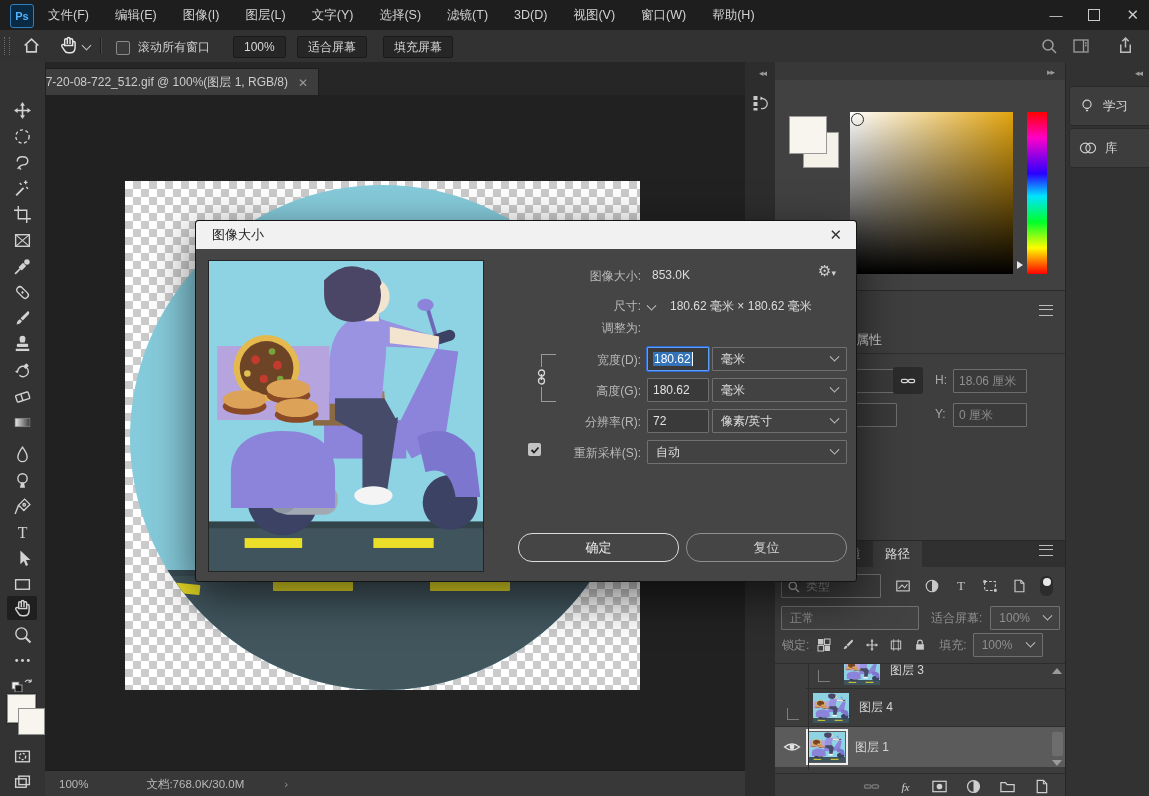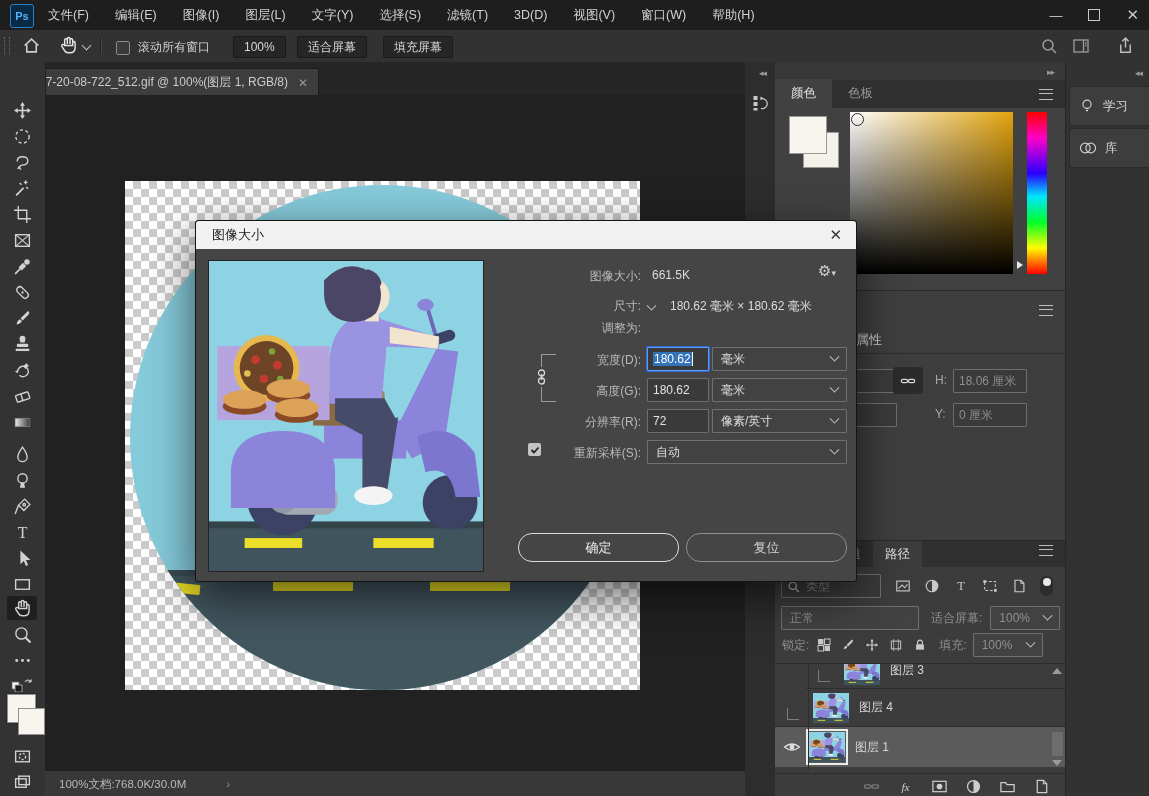--- a/index.html
+++ b/index.html
@@ -387,46 +387,41 @@
         <div class="ab artroad"></div>
         <div class="dash" style="left:28px;top:398px;width:42px;transform:rotate(6deg);"></div>
         <div class="dash" style="left:143px;top:396px;width:80px;"></div>
         <div class="dash" style="left:300px;top:396px;width:80px;"></div>
       </div>
     </div>
   </div>
 
   <div class="ab statusbar">
     <span style="margin-left:14px;">100%</span>
-    <span style="">文档:768.0K/30.0M</span>
+    <span style="margin-left:58px;">文档:768.0K/30.0M</span>
     <span style="margin-left:40px;color:#8f8f8f;">›</span>
   </div>
 
   <div class="ab histstrip">
     <span class="ab collapse" style="left:14px;top:6px;">◂◂</span>
     <div class="ab" style="left:4px;top:26px;width:22px;height:30px;display:flex;align-items:center;justify-content:center;">
       <svg width="18" height="18" viewBox="0 0 18 18" stroke="#c9c9c9" fill="none" stroke-width="1.2">
           <rect x="2.5" y="2" width="4" height="4" fill="#c9c9c9" stroke="none"></rect>
           <rect x="2.5" y="8" width="4" height="4" fill="#c9c9c9" stroke="none"></rect>
           <rect x="2.5" y="14" width="4" height="2.5" fill="#c9c9c9" stroke="none"></rect>
           <path d="M10 14.5 a5 5 0 1 0 -.5-9.5"></path>
           <path d="M9.5 2.5 l0 3.4 3-1.7z" fill="#c9c9c9" stroke="none"></path>
         </svg>
     </div>
   </div>
 
   <div class="ab dock">
     <span class="ab collapse" style="left:272px;top:5px;">▸▸</span>
 
     <div class="ab" style="left:0;top:18px;width:290px;height:210px;background:#414141;">
-      <div class="paneltabs">
-        <span class="ptab on">颜色</span>
-        <span class="ptab">色板</span>
-        <div class="menu3" style="margin-left:auto;margin-right:12px;margin-bottom:8px;"></div>
-      </div>
       <div class="ab" style="left:14px;top:36px;width:36px;height:36px;background:#f7f5ee;border:1px solid #999;z-index:2;"></div>
       <div class="ab" style="left:28px;top:52px;width:34px;height:34px;background:#f4f1e8;border:1px solid #999;"></div>
       <div class="ab" style="left:75px;top:32px;width:163px;height:162px;
            background-image:linear-gradient(to bottom, rgba(0,0,0,0) 0%, #000 100%),linear-gradient(to right,#ffffff,#e2a40e);">
         <div class="ab" style="left:1px;top:1px;width:11px;height:11px;border:1.6px solid #2e2e2e;border-radius:50%;"></div>
       </div>
       <div class="ab tri-r" style="left:242px;top:181px;"></div>
       <div class="ab" style="left:252px;top:32px;width:20px;height:162px;
            background:linear-gradient(to bottom,#ff0000 0%,#ff00c8 16%,#2a00ff 38%,#00e4ff 52%,#00ff2a 68%,#fffb00 84%,#ff0000 100%);"></div>
     </div>
@@ -638,21 +633,21 @@
       <span style="margin-left:auto;margin-right:14px;font-size:15px;color:#333;">✕</span>
     </div>
 
     <div class="ab preview">
       <svg width="274" height="310" viewBox="0 0 100 113" preserveAspectRatio="none">
           <use href="#scene"></use>
         </svg>
     </div>
 
     <span class="dlabel" style="left:305px;top:47px;">图像大小:</span>
-    <span class="dvalue" style="left:456px;top:47px;">661.5K</span>
+    <span class="dvalue" style="left:456px;top:47px;">853.0K</span>
     <span class="ab" style="left:622px;top:41px;font-size:15px;color:#cfcfcf;">⚙<span style="font-size:9px;">▾</span></span>
 
     <span class="dlabel" style="left:305px;top:77px;">尺寸:</span>
     <span class="ab" style="left:452px;top:77px;"><span class="chev" style="display:inline-block;"></span></span>
     <span class="dvalue" style="left:474px;top:77px;text-align:center;">180.62 毫米  ×  180.62 毫米</span>
 
     <span class="dlabel" style="left:305px;top:99px;">调整为:</span>
 
     <div class="ab" style="left:345px;top:133px;width:14px;height:46px;border-left:1px solid #9a9a9a;border-top:1px solid #9a9a9a;border-bottom:1px solid #9a9a9a;"></div>
     <div class="ab" style="left:337px;top:146px;width:17px;height:20px;background:#454545;display:flex;align-items:center;justify-content:center;">

